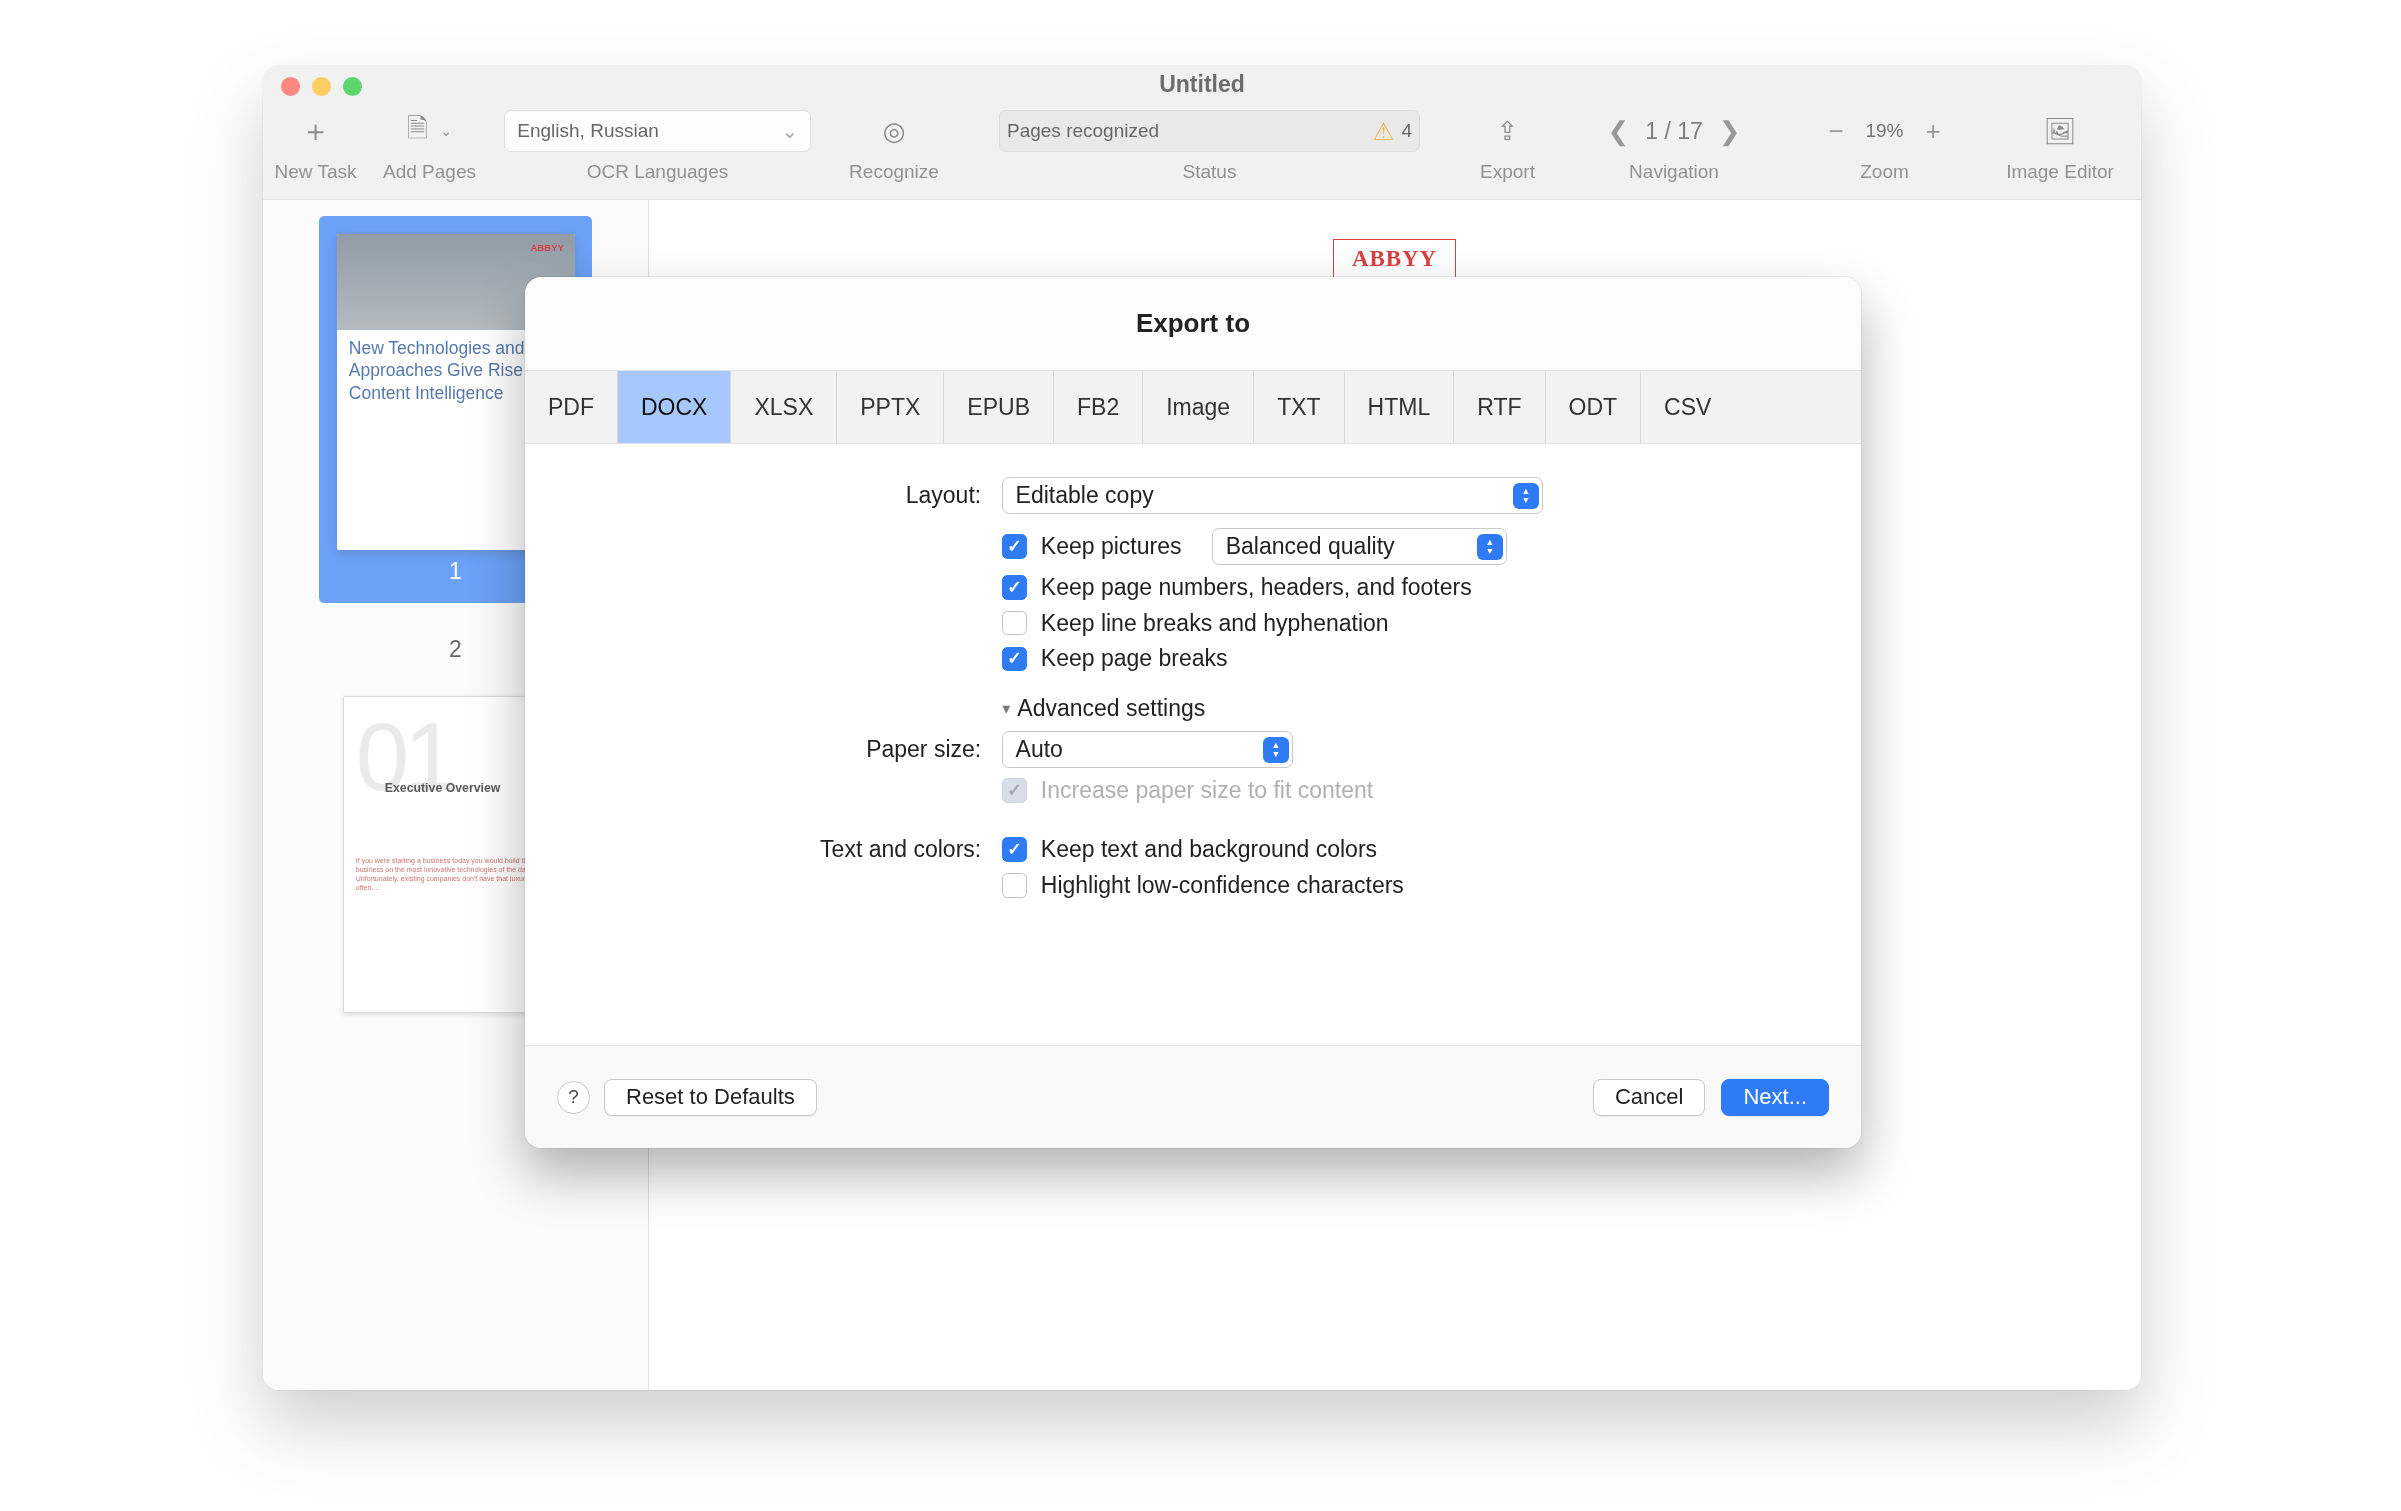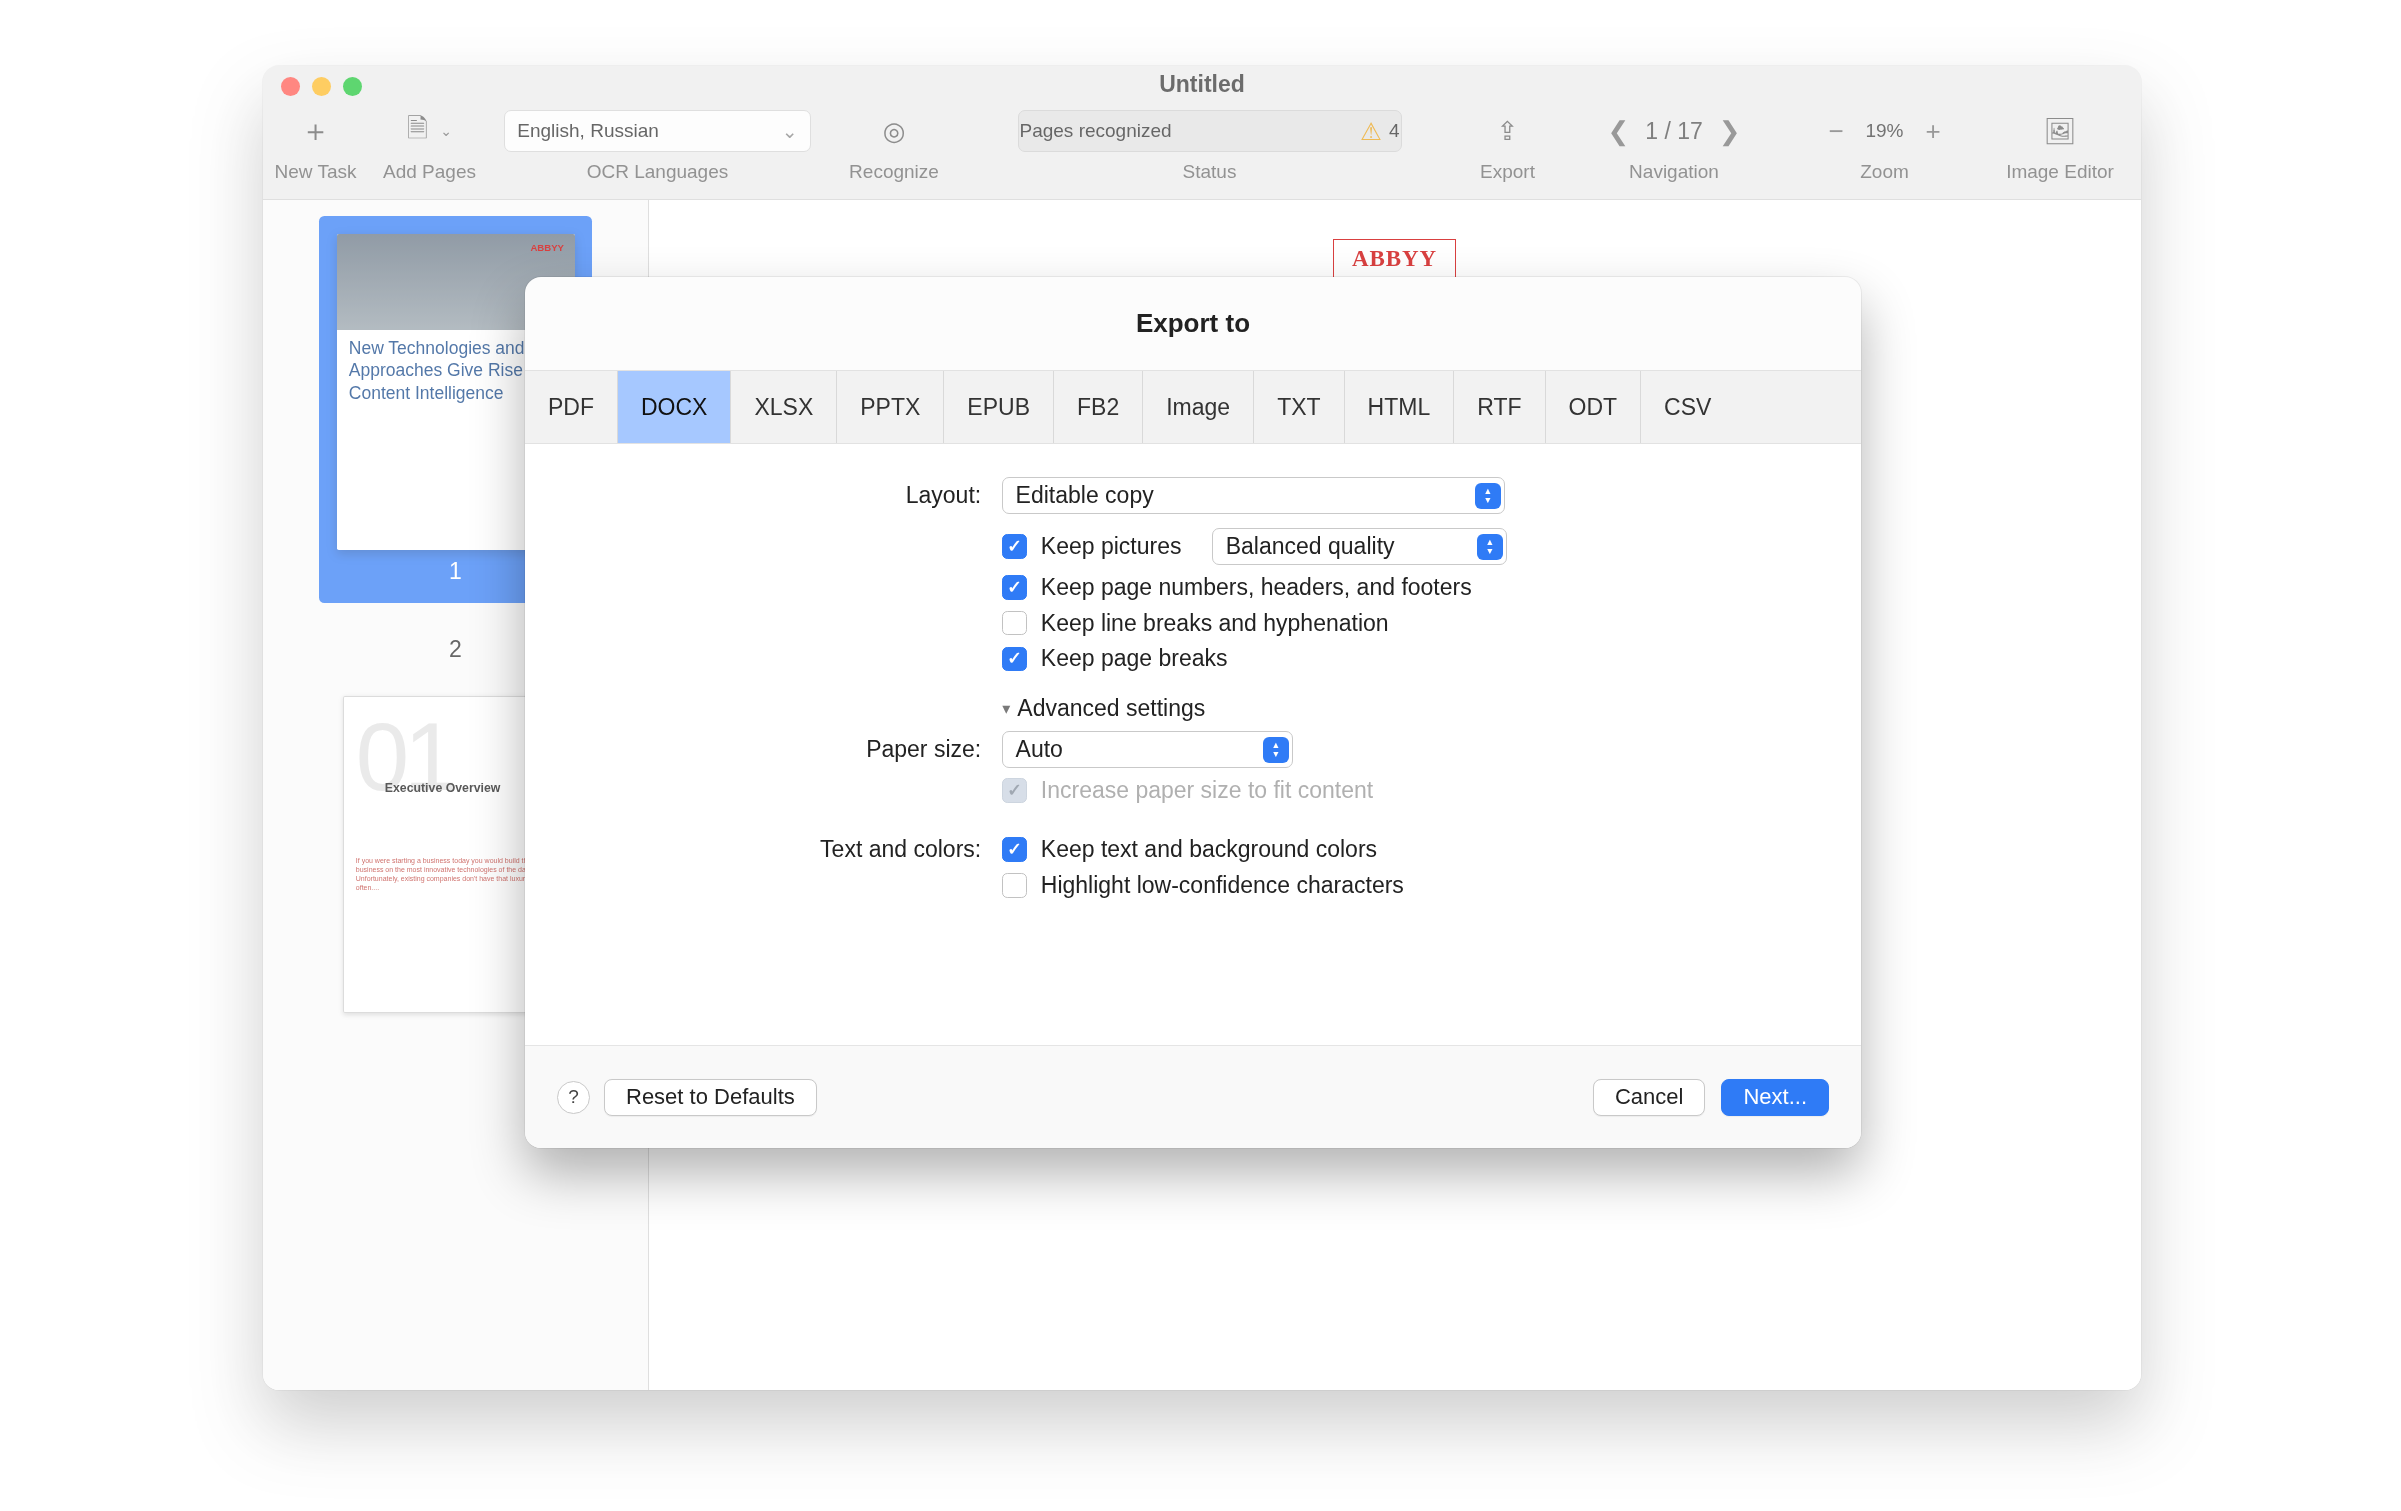--- a/index.html
+++ b/index.html
@@ -13,21 +13,21 @@
   .titlebar { height:37px; display:flex; align-items:center; justify-content:center; position:relative;}
   .traffic { position:absolute; left:17.5px; top:10.5px; display:flex; gap:12.3px;}
   .traffic span { width:19px; height:19px; border-radius:50%; display:inline-block;}
   .dot-red{background:#ff5f57;} .dot-yel{background:#febc2e;} .dot-grn{background:#28c840;}
   .title-text{ font-size:23px; color:#3b3b3b; font-weight:600;}
   .toolbar { height:96px; display:flex; align-items:flex-start; padding-top:3.5px; }
   .tool-group { display:flex; flex-direction:column; align-items:center; justify-content:flex-start; gap:5.3px; color:#555; font-size:19px;}
   .tool-top { height:49px; display:flex; align-items:center; justify-content:center; gap:12.3px;}
   .tool-label { font-size:19px; color:#6e6e6e;}
   .lang-select { width:307px; height:42px; border:0.9px solid #d4d4d4; border-radius:7px; background:#fcfcfc; display:flex; align-items:center; padding:0 12.3px; justify-content:space-between; color:#333;}
-  .status-pill { width:384px; height:42px; background:#e2e2e2; border:0.9px solid #cfcfcf; border-radius:7px; display:flex; align-items:center; padding:0 1px; justify-content:space-between; color:#333;}
+  .status-pill { width:421px; height:42px; background:#e2e2e2; border:0.9px solid #cfcfcf; border-radius:7px; display:flex; align-items:center; padding:0 7px; justify-content:space-between; color:#333;}
   .status-right{display:flex;align-items:center;gap:7px;}
   .warn-tri{color:#e9a31c;font-size:24.5px;}
   .nav-cluster{display:flex;align-items:center;gap:16px;}
   .chev{color:#777;font-size:26px;}
   .zoom-cluster{display:flex;align-items:center;gap:19px;color:#444;}
   .zoom-btn{color:#777;font-size:26px;width:21px;text-align:center;}
   .content-row{flex:1; display:flex; border-top:0.9px solid #d5d5d5; background:#fafafa; position:relative;}
   .sidebar{ width:386px; background:#fafafa; border-right:0.9px solid #d5d5d5; overflow-y:auto; padding:16px 17.5px; display:flex; flex-direction:column; gap:33px; align-items:center;}
   .thumb-frame{ display:flex; flex-direction:column; align-items:center; gap:10.5px;}
   .thumb{ width:226px; height:317px; background:#ffffff; box-shadow:0 1.8px 5.3px rgba(0,0,0,0.15); border:0.9px solid #d0d0d0; border-radius:1.8px; padding:12.3px; overflow:hidden; font-size:8.8px; color:#666;}
@@ -43,21 +43,21 @@
   .modal-title{ height:93px; display:flex; align-items:center; justify-content:center; font-size:26px; font-weight:600; color:#222;}
   .tabbar{ display:flex; height:74px; border-top:0.9px solid #e2e2e2; border-bottom:0.9px solid #e2e2e2; background:#f2f2f2;}
   .tab{ flex:0 0 auto; padding:0 23px; display:flex; align-items:center; justify-content:center; font-size:23px; color:#333; border-right:0.9px solid #d9d9d9;}
   .tab.active{ background:#a6c8ff; color:#111;}
   .tab:last-child{border-right:none;}
   .form-area{ flex:1; background:#fff; padding:33px 35px 0 35px; overflow:auto; font-size:23px; color:#222;}
   .form-row{ display:flex; align-items:center; gap:12.3px; margin-bottom:8.8px;}
   .label-col{ width:430px; text-align:right; padding-right:8.8px; color:#222;}
   .val-col{ display:flex; align-items:center; gap:14px;}
   .mac-select{ height:37px; background:#ffffff; border:0.9px solid #c9c9c9; border-radius:7px; display:flex; align-items:center; justify-content:space-between; padding:0 3.5px 0 12.3px; font-size:23px; color:#222; position:relative;}
-  .sel-w-big{width:503px;} .sel-w-med{width:295px;} .sel-w-sm{width:291px;}
+  .sel-w-big{width:541px;} .sel-w-med{width:295px;} .sel-w-sm{width:291px;}
   .sel-knob{ width:26px; height:26px; border-radius:6.1px; background:#2f7bf6; display:flex; flex-direction:column; align-items:center; justify-content:center; gap:0; color:#fff; font-size:10.5px; line-height:1;}
   .sel-knob::before{content:"▲";font-size:8.8px;}
   .sel-knob::after{content:"▼";font-size:8.8px;}
   .mac-check{ width:24.5px; height:24.5px; border-radius:5.3px; border:0.9px solid #c2c2c2; background:#fff; display:flex; align-items:center; justify-content:center;}
   .mac-check.checked{ background:#2f7bf6; border-color:#2f7bf6;}
   .mac-check.checked::after{content:"✓"; color:#fff; font-size:17.5px; font-weight:700;}
   .mac-check.disabled{ background:#e9e9e9; border-color:#dcdcdc;}
   .mac-check.disabled.checked{ background:#d7dee8; border-color:#cdd5df;}
   .mac-check.disabled.checked::after{content:"✓"; color:#a0a8b2; font-size:17.5px; font-weight:700;}
   .form-text.disabled{ color:#b0b0b0;}

